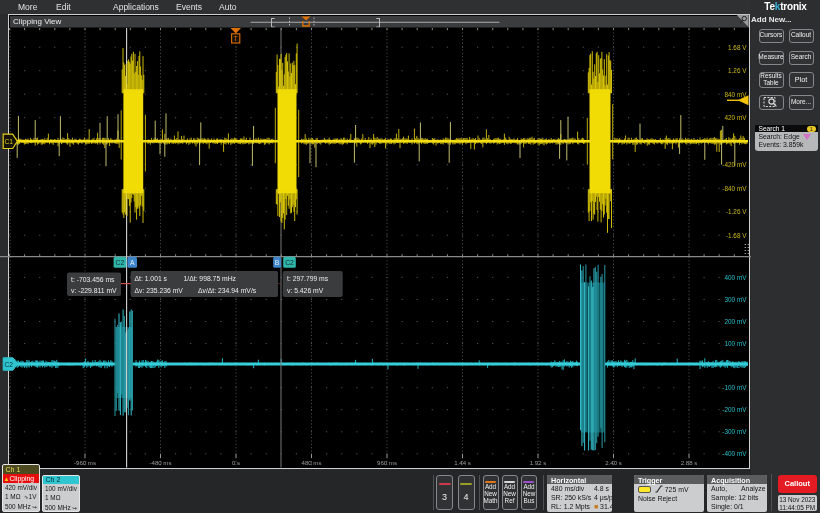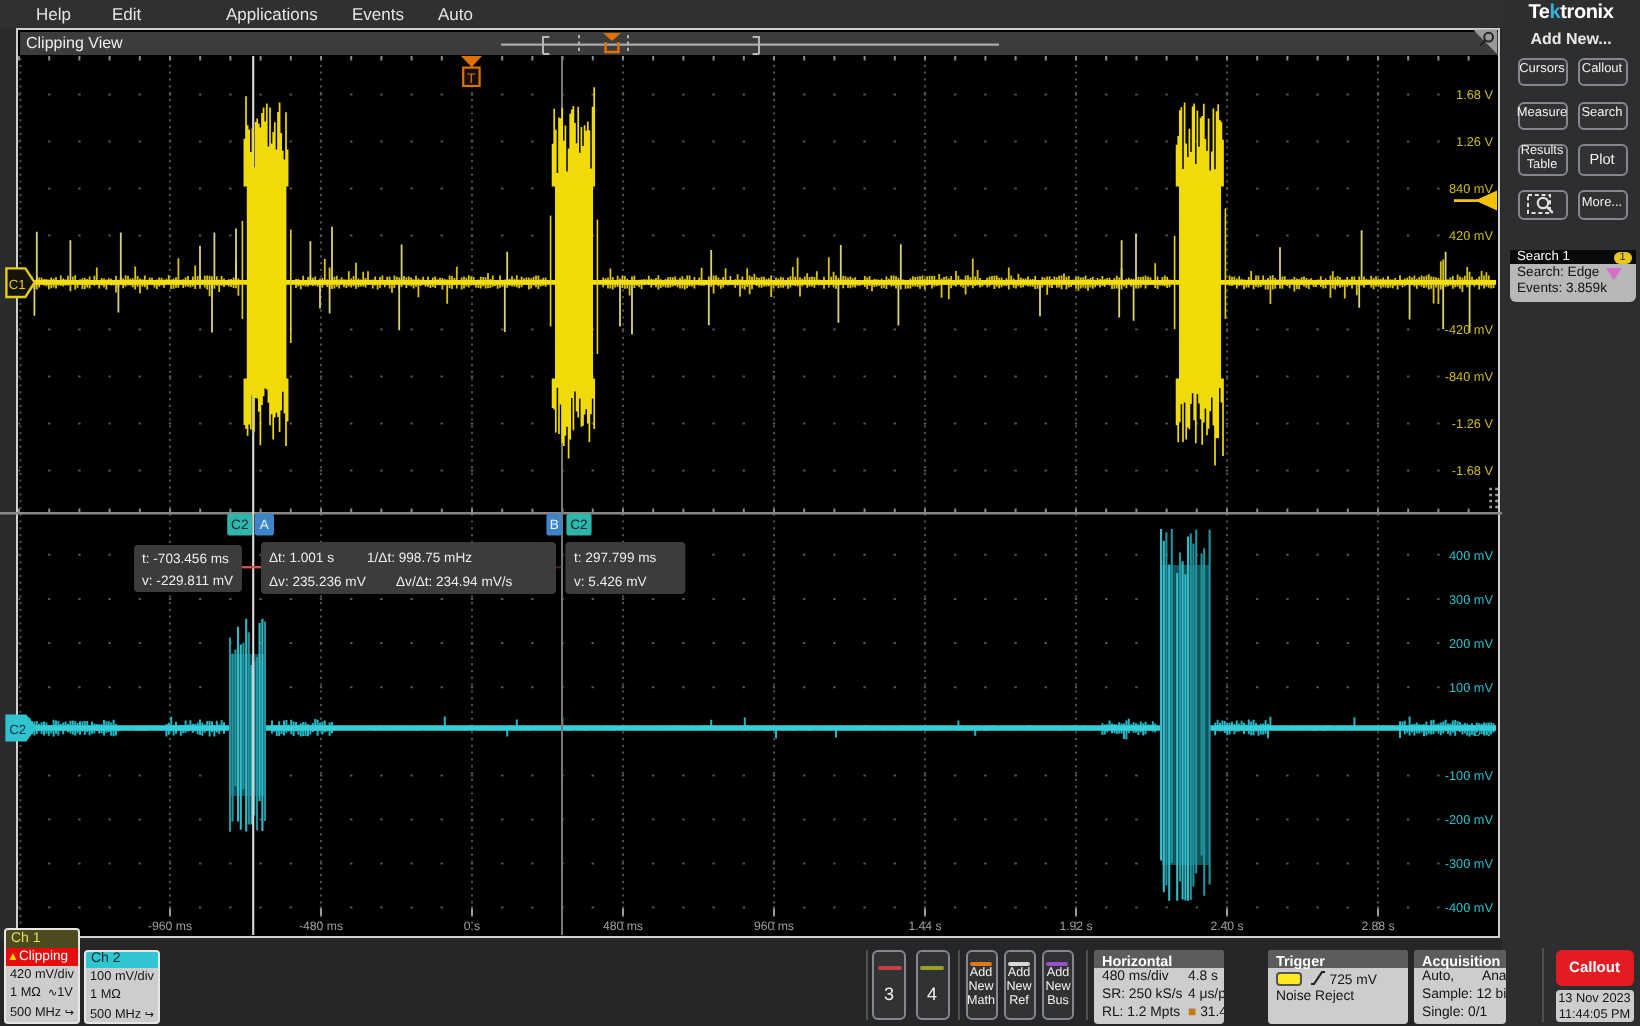--- a/index.html
+++ b/index.html
@@ -5,21 +5,21 @@
 html,body{width:820px;height:513px;overflow:hidden;background:#292b2d;font-family:"Liberation Sans",sans-serif;position:relative}
 .abs{position:absolute}
 .btn{position:absolute;background:#303234;border:1px solid #85878a;border-radius:3px;color:#f0f0f0;display:flex;align-items:center;justify-content:center;text-align:center;line-height:1.05}
 .panel{position:absolute;background:#cbcdcf;border-radius:2px;overflow:hidden}
 .phead{background:#5a5c5e;color:#fff;font-size:7.2px;padding:1px 0 1px 4px;font-weight:bold;height:9.3px}
 .prow{color:#141414;font-size:6.9px;padding-left:4px;line-height:9.0px;white-space:nowrap}
 </style></head>
 <body>
 
 <div class="abs" style="left:0;top:0;width:820px;height:14px;background:#2e3032"></div>
-<div class="abs" style="left:18px;top:2px;font-size:8.5px;color:#e4e4e4">Help</div>
+<div class="abs" style="left:18px;top:2px;font-size:8.5px;color:#e4e4e4">More</div>
 <div class="abs" style="left:56px;top:2px;font-size:8.5px;color:#e4e4e4">Edit</div>
 <div class="abs" style="left:113px;top:2px;font-size:8.5px;color:#e4e4e4">Applications</div>
 <div class="abs" style="left:176px;top:2px;font-size:8.5px;color:#e4e4e4">Events</div>
 <div class="abs" style="left:219px;top:2px;font-size:8.5px;color:#e4e4e4">Auto</div>
 
 <div class="abs" style="left:751px;top:0;width:69px;height:513px;background:#2c2e30"></div>
 
 <div class="abs" style="left:8px;top:14px;width:742px;height:455px;border:1.2px solid #cfcfcf;background:#000"></div>
 
 <div class="abs" style="left:9.5px;top:15.5px;width:739px;height:12.5px;background:#3a3c3e"></div>
@@ -177,32 +177,32 @@
 </div>
 
 <div class="panel" style="left:634px;top:474.5px;width:69.5px;height:37px">
  <div class="phead">Trigger</div>
  <div class="prow" style="padding-top:1px;height:10px"><span style="display:inline-block;width:13px;height:7px;background:#ffe826;border:1px solid #555;border-radius:2px;vertical-align:-1px"></span>&nbsp;&nbsp;<svg width="8" height="8" viewBox="0 0 8 8" style="vertical-align:-1px">
         <path d="M0.5 7H2L6 1h1.5" stroke="#222" stroke-width="1.1" fill="none"></path>
       </svg> 725 mV</div>
  <div class="prow">Noise Reject</div>
 </div>
 
-<div class="panel" style="left:707px;top:474.5px;width:46px;height:37px">
+<div class="panel" style="left:707px;top:474.5px;width:60px;height:37px">
  <div class="phead">Acquisition</div>
  <div class="prow">Auto, <span style="position:absolute;left:34px">Analyze</span></div>
  <div class="prow">Sample: 12 bits</div>
  <div class="prow">Single: 0/1</div>
 </div>
 
 <div class="abs" style="left:778px;top:475px;width:38.5px;height:17.5px;background:#e51b23;border-radius:3px;color:#fff;font-size:7.5px;font-weight:bold;display:flex;align-items:center;justify-content:center">Callout</div>
 <div class="abs" style="left:778px;top:495px;width:38.5px;height:16px;background:#cbcdcf;border-radius:2px;color:#141414;font-size:6.4px;text-align:center;line-height:8px;padding-top:0.5px">13 Nov 2023<br>11:44:05 PM</div>
 
 <div class="abs" style="left:751px;top:1px;width:69px;text-align:center;font-size:10px;font-weight:bold;color:#fff;letter-spacing:-0.2px">Te<span style="color:#38b0d8">k</span>tronix</div>
-<div class="abs" style="left:751px;top:15px;width:69px;text-align:center;font-size:8px;font-weight:bold;color:#e8e8e8">Add New...</div>
+<div class="abs" style="left:751px;top:15px;width:69px;text-align:left;font-size:8px;font-weight:bold;color:#e8e8e8">Add New...</div>
 <div class="btn" style="left:758.5px;top:28.5px;width:25px;height:14.5px;font-size:6.5px">Cursors</div>
 <div class="btn" style="left:788.5px;top:28.5px;width:25px;height:14.5px;font-size:6.5px">Callout</div>
 <div class="btn" style="left:758.5px;top:50.5px;width:25px;height:14.5px;font-size:6.5px">Measure</div>
 <div class="btn" style="left:788.5px;top:50.5px;width:25px;height:14.5px;font-size:6.5px">Search</div>
 <div class="btn" style="left:758.5px;top:72px;width:25px;height:15.5px;font-size:6.4px">Results<br>Table</div>
 <div class="btn" style="left:788.5px;top:72px;width:25px;height:15.5px;font-size:7.3px">Plot</div>
 <div class="btn" style="left:758.5px;top:94.5px;width:25px;height:15px">
  <svg width="16" height="12" viewBox="0 0 16 12">
       <rect x="1" y="1.5" width="11" height="9" fill="none" stroke="#e0e0e0" stroke-width="1" stroke-dasharray="2 1.4"></rect>
       <circle cx="8.5" cy="5.5" r="2.6" fill="none" stroke="#e0e0e0" stroke-width="1.1"></circle>

